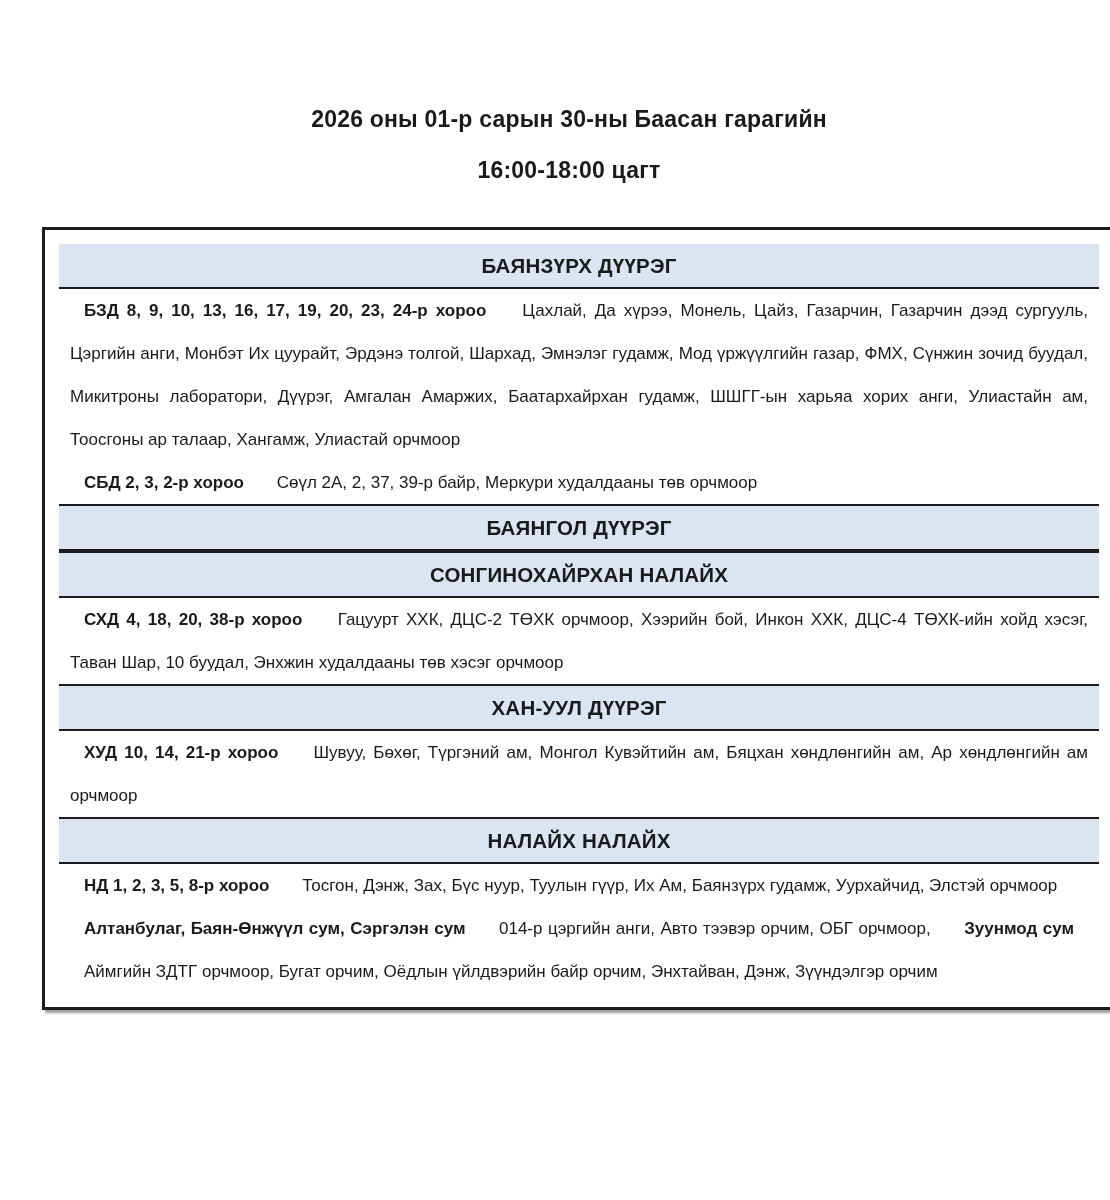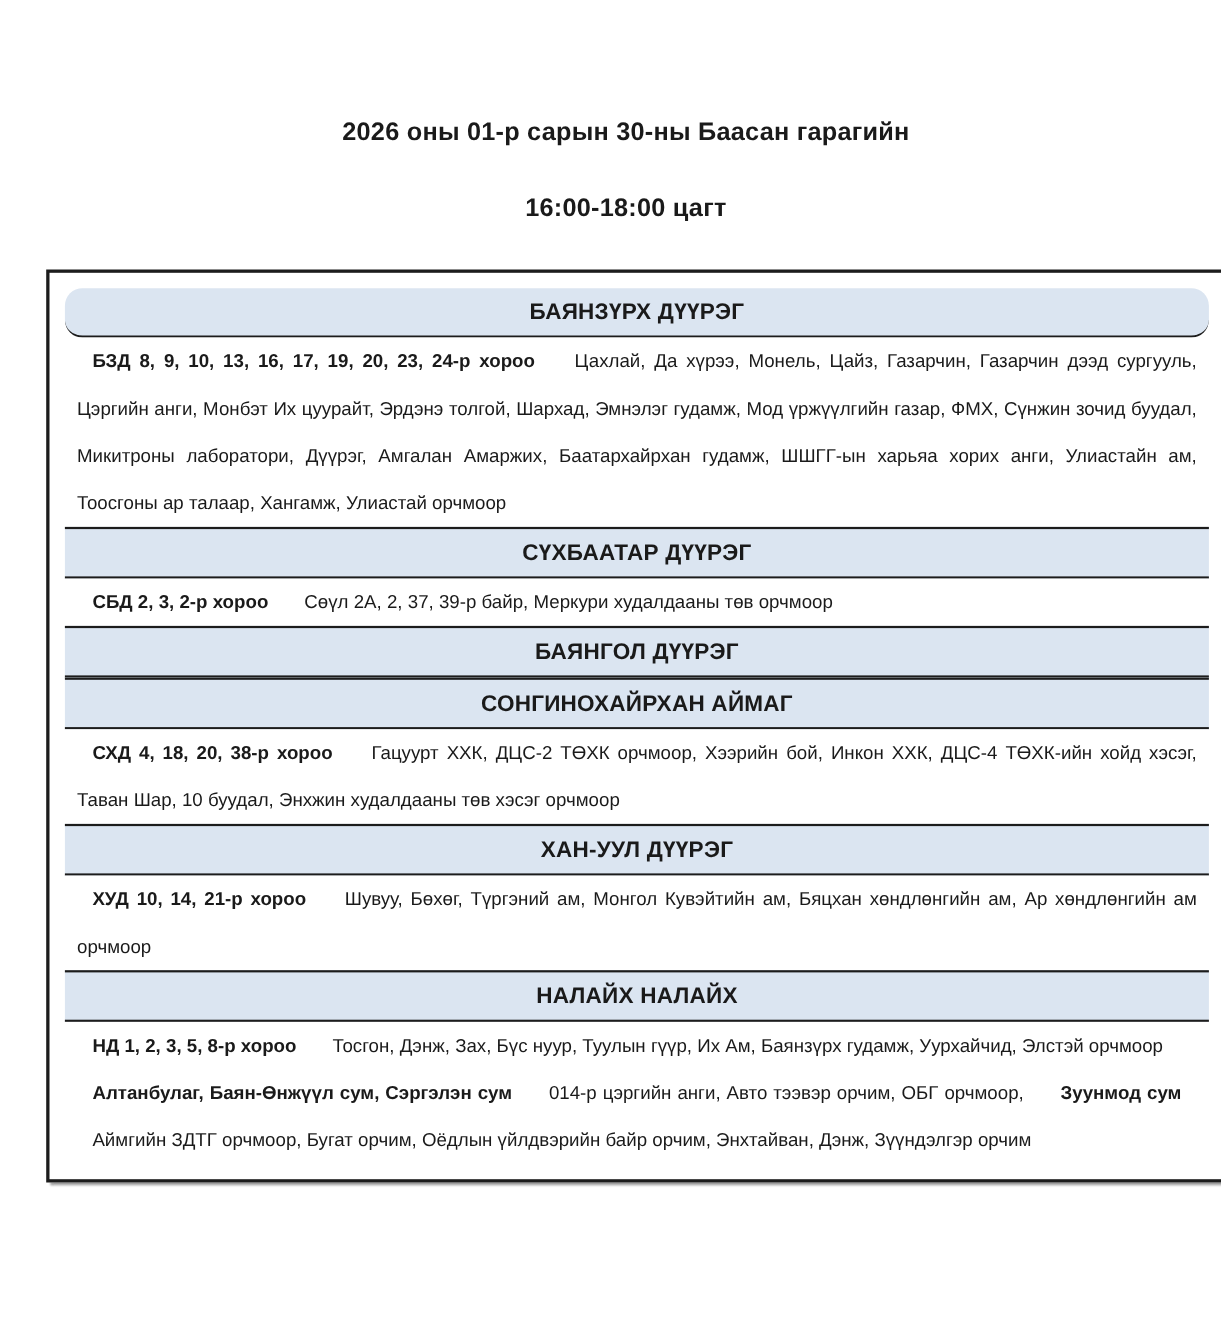--- a/index.html
+++ b/index.html
@@ -17,63 +17,62 @@
   }
   body { height: 1200px; overflow: hidden; }
   .page { padding-top: 52px; }
   .title-block { text-align: center; }
   .title-line {
     font-size: 23px;
     font-weight: bold;
     line-height: 1;
     letter-spacing: 0.2px;
   }
-  .title-line.second { margin-top: 18px; }
+  .title-line.second { }
   .schedule-table {
     margin: 17px auto 0 auto;
     width: 1074px;
     border: 3px solid var(--border);
     box-shadow: 3px 3px 2px var(--shadow);
     background: #ffffff;
   }
   .section-header {
     background: var(--header-bg);
     border-top: 2px solid var(--border);
     border-bottom: 2px solid var(--border);
     text-align: center;
     font-weight: bold;
     font-size: 20.5px;
     padding: 10px 4px 9px 4px;
     letter-spacing: 0.2px;
   }
-  .schedule-table .section-header:first-child { border-top: none; border-radius: 16px; }
+  .schedule-table .section-header:first-child { border-top: none; }
   .section-content {
     font-size: 17px;
     line-height: 43px;
     text-align: justify;
     padding: 0 11px;
     background: #ffffff;
   }
   .seg.bold { font-weight: bold; }
 </style>
 </head>
 <body>
 
 <div class="page">
   <div class="title-block">
     <div class="title-line">2026 оны 01-р сарын 30-ны Баасан гарагийн</div>
     <div class="title-line second">16:00-18:00 цагт</div>
   </div>
   <div class="schedule-table">
       <div class="section-header">БАЯНЗҮРХ ДҮҮРЭГ</div>
       <div class="section-content"><span class="seg bold">БЗД 8, 9, 10, 13, 16, 17, 19, 20, 23, 24-р хороо</span><span class="seg"> Цахлай, Да хүрээ, Монель, Цайз, Газарчин, Газарчин дээд сургууль, Цэргийн анги, Монбэт Их цуурайт, Эрдэнэ толгой, Шархад, Эмнэлэг гудамж, Мод үржүүлгийн газар, ФМХ, Сүнжин зочид буудал, Микитроны лаборатори, Дүүрэг, Амгалан Амаржих, Баатархайрхан гудамж, ШШГГ-ын харьяа хорих анги, Улиастайн ам, Тоосгоны ар талаар, Хангамж, Улиастай орчмоор</span></div>
-      <div class="section-header">СҮХБААТАР ДҮҮРЭГ</div>
       <div class="section-content"><span class="seg bold">СБД 2, 3, 2-р хороо</span><span class="seg"> Сөүл 2А, 2, 37, 39-р байр, Меркури худалдааны төв орчмоор</span></div>
       <div class="section-header">БАЯНГОЛ ДҮҮРЭГ</div>
-      <div class="section-header">СОНГИНОХАЙРХАН АЙМАГ</div>
+      <div class="section-header">СОНГИНОХАЙРХАН НАЛАЙХ</div>
       <div class="section-content"><span class="seg bold">СХД 4, 18, 20, 38-р хороо</span><span class="seg"> Гацуурт ХХК, ДЦС-2 ТӨХК орчмоор, Хээрийн бой, Инкон ХХК, ДЦС-4 ТӨХК-ийн хойд хэсэг, Таван Шар, 10 буудал, Энхжин худалдааны төв хэсэг орчмоор</span></div>
       <div class="section-header">ХАН-УУЛ ДҮҮРЭГ</div>
       <div class="section-content"><span class="seg bold">ХУД 10, 14, 21-р хороо</span><span class="seg"> Шувуу, Бөхөг, Түргэний ам, Монгол Кувэйтийн ам, Бяцхан хөндлөнгийн ам, Ар хөндлөнгийн ам орчмоор</span></div>
       <div class="section-header">НАЛАЙХ НАЛАЙХ</div>
       <div class="section-content"><span class="seg bold">НД 1, 2, 3, 5, 8-р хороо</span><span class="seg"> Тосгон, Дэнж, Зах, Бүс нуур, Туулын гүүр, Их Ам, Баянзүрх гудамж, Уурхайчид, Элстэй орчмоор</span></div>
       <div class="section-content"><span class="seg bold">Алтанбулаг, Баян-Өнжүүл сум, Сэргэлэн сум</span><span class="seg"> 014-р цэргийн анги, Авто тээвэр орчим, ОБГ орчмоор, </span><span class="seg bold">Зуунмод сум</span><span class="seg"> Аймгийн ЗДТГ орчмоор, Бугат орчим, Оёдлын үйлдвэрийн байр орчим, Энхтайван, Дэнж, Зүүндэлгэр орчим</span></div>
     </div>
 </div>
 
 </body></html>

